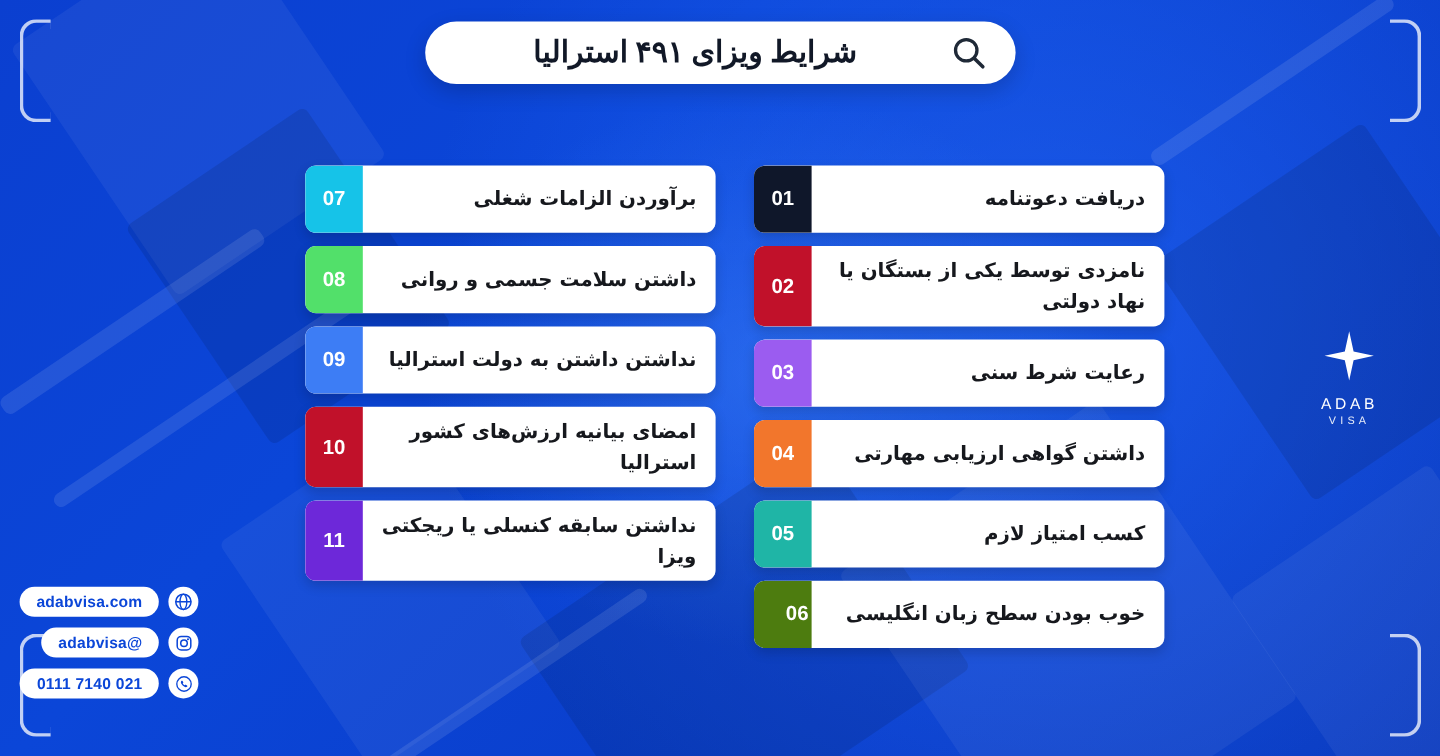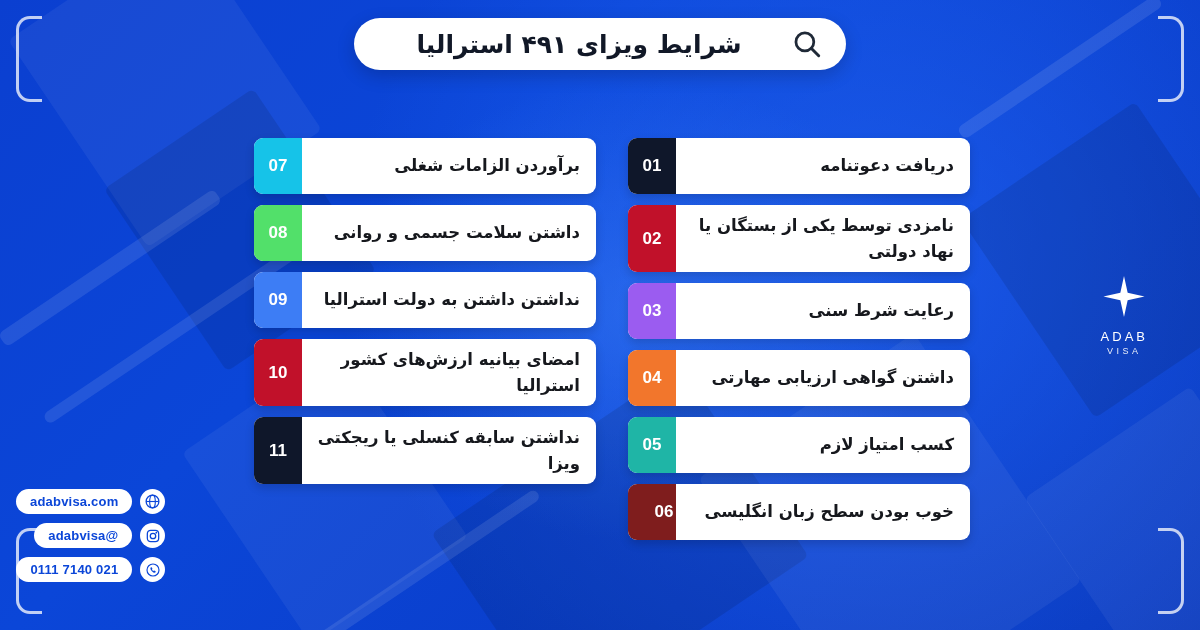--- a/index.html
+++ b/index.html
@@ -59,20 +59,21 @@
     top: 18px;
     width: 492px;
     height: 52px;
     background: #ffffff;
     border-radius: 26px;
     display: flex;
     align-items: center;
     flex-direction: row-reverse;
     padding: 0 22px 0 14px;
     box-shadow: 0 6px 18px rgba(0,0,0,0.18);
+    font-family: Liberation Serif, serif;
   }
   .title-text {
     flex: 1;
     text-align: center;
     font-size: 25px;
     font-weight: bold;
     color: #111827;
     letter-spacing: -0.3px;
     white-space: nowrap;
   }
@@ -226,21 +227,21 @@
       <div class="item">
         <div class="item-label">داشتن گواهی ارزیابی مهارتی</div>
         <div class="item-num" style="background: rgb(242, 118, 44);">04</div>
       </div>
       <div class="item">
         <div class="item-label">کسب امتیاز لازم</div>
         <div class="item-num" style="background: rgb(31, 181, 166);">05</div>
       </div>
       <div class="item">
         <div class="item-label">خوب بودن سطح زبان انگلیسی</div>
-        <div class="item-num" style="background: #7f1d1d; padding-left: 24px;">06</div>
+        <div class="item-num" style="background: #4d7c0f; padding-left: 24px;">06</div>
       </div>
     </div>
 
   <div class="col col-left" id="col-left">
       <div class="item">
         <div class="item-label">برآوردن الزامات شغلی</div>
         <div class="item-num" style="background: rgb(22, 195, 232);">07</div>
       </div>
       <div class="item">
         <div class="item-label">داشتن سلامت جسمی و روانی</div>
@@ -249,21 +250,21 @@
       <div class="item">
         <div class="item-label">نداشتن داشتن به دولت استرالیا</div>
         <div class="item-num" style="background: rgb(61, 125, 245);">09</div>
       </div>
       <div class="item">
         <div class="item-label">امضای بیانیه ارزش‌های کشور استرالیا</div>
         <div class="item-num" style="background: rgb(193, 17, 42);">10</div>
       </div>
       <div class="item">
         <div class="item-label">نداشتن سابقه کنسلی یا ریجکتی ویزا</div>
-        <div class="item-num" style="background: #0f172a;">11</div>
+        <div class="item-num" style="background: #6d28d9;">11</div>
       </div>
     </div>
 
   <div class="contacts">
     <div class="contact">
       <span class="contact-ico">
         <svg viewBox="0 0 24 24" width="17" height="17">
           <circle cx="12" cy="12" r="9" fill="none" stroke="#0b46d8" stroke-width="1.8"></circle>
           <ellipse cx="12" cy="12" rx="4" ry="9" fill="none" stroke="#0b46d8" stroke-width="1.6"></ellipse>
           <line x1="3" y1="12" x2="21" y2="12" stroke="#0b46d8" stroke-width="1.6"></line>

